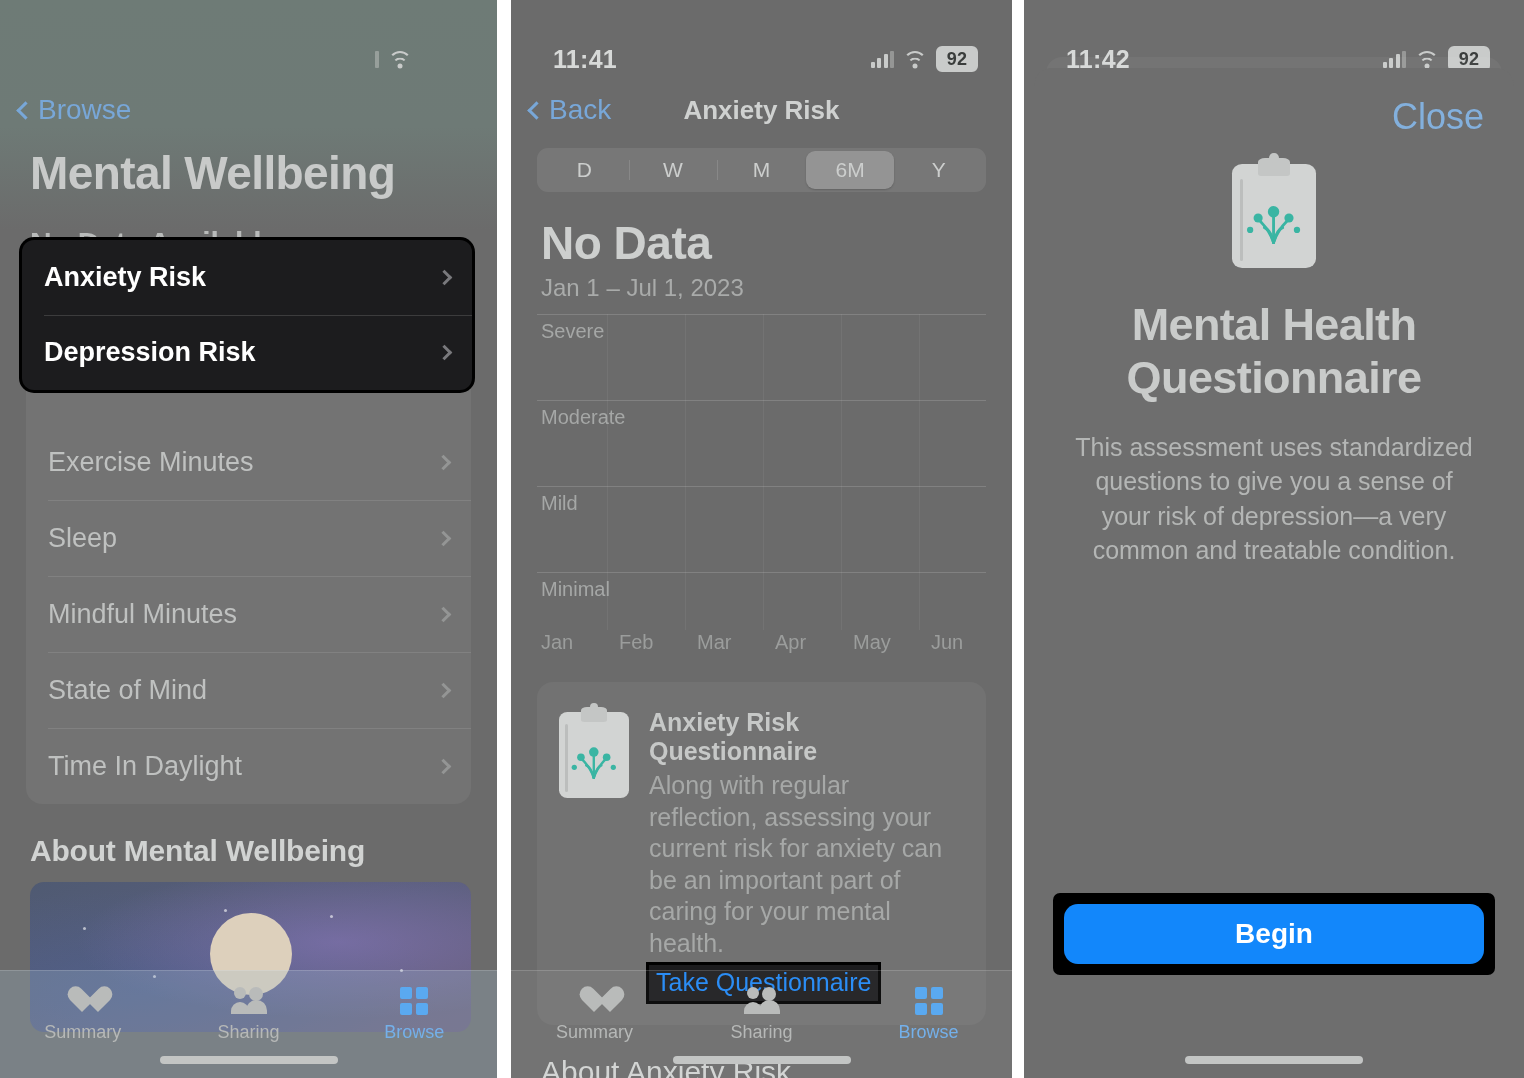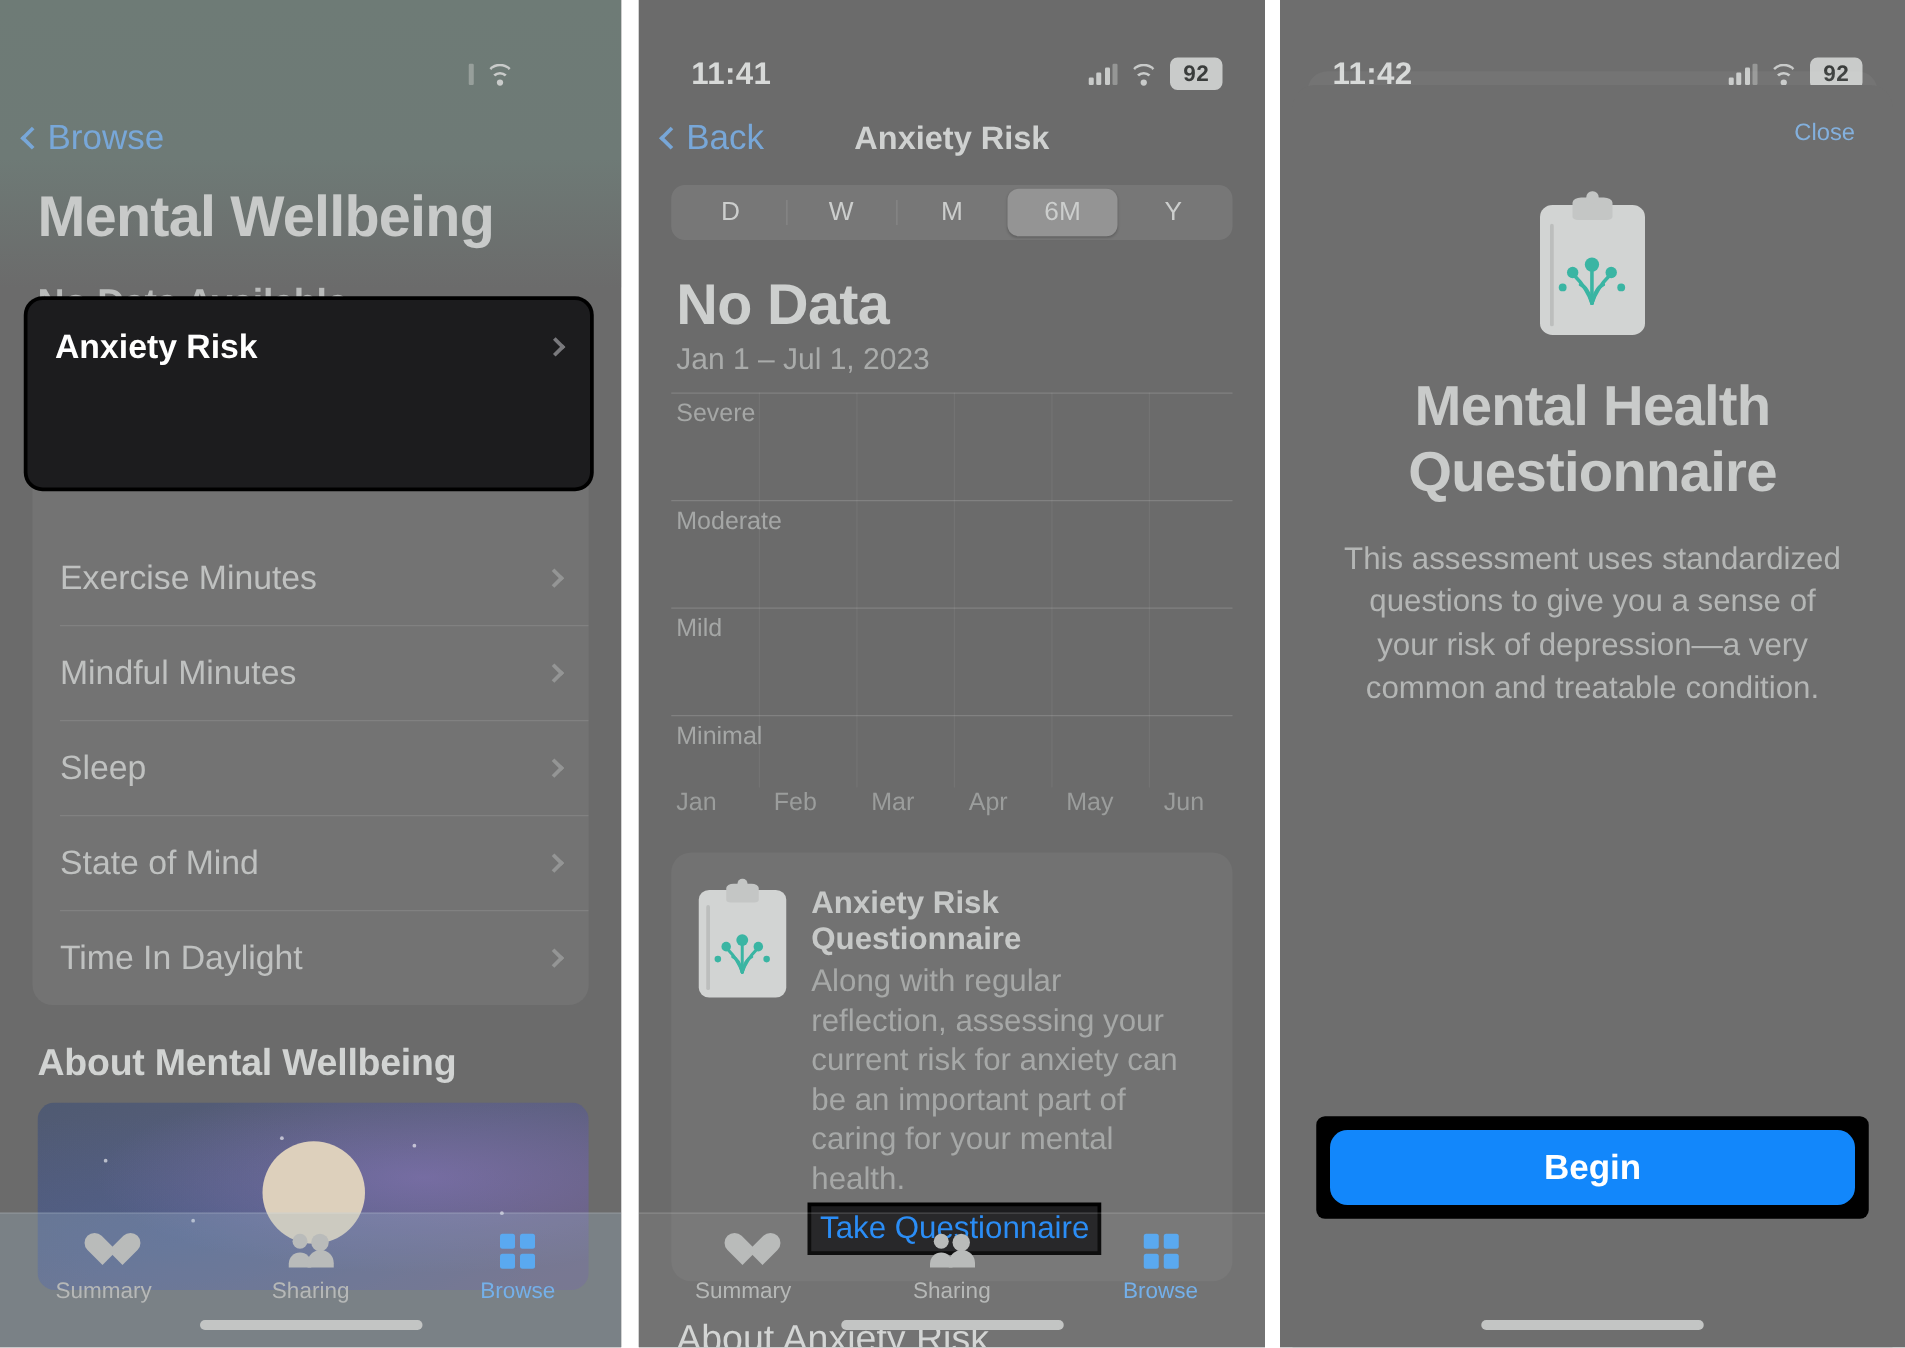--- a/index.html
+++ b/index.html
@@ -296,21 +296,21 @@
     background: rgba(255,255,255,.045);
     border-radius: 16px 16px 0 0;
   }
   .sheet {
     position: absolute; left: 10px; right: 10px; top: 68px; bottom: 0;
     background: #6e6e6e;
     border-radius: 18px 18px 0 0;
   }
   .close-btn {
     position: absolute; right: 30px; top: 28px;
-    font-size: 19px; color: #83b0dd;
+    font-size: 36px; color: #83b0dd;
   }
   .sheet-inner {
     position: absolute; left: 0; right: 0; top: 96px;
     display: flex; flex-direction: column; align-items: center;
     padding: 0 34px;
   }
   .big-clip { width: 84px; height: 104px; position: relative; margin-bottom: 30px; }
   .mh-title {
     font-size: 45px; font-weight: 700; color: #c9cbca;
     text-align: center; line-height: 1.18; letter-spacing: -.6px;
@@ -368,25 +368,25 @@
       <div class="p1-content">
         <div class="big-title">Mental Wellbeing</div>
         <div class="section-head">No Data Available</div>
 
         <div class="card" style="margin-top:14px;padding-top:150px;">
           <div class="row">
             <span class="label">Exercise Minutes</span>
             <span class="chev-r"></span>
           </div>
           <div class="row">
+            <span class="label">Sleep</span>
+            <span class="chev-r"></span>
+          </div>
+          <div class="row">
             <span class="label">Mindful Minutes</span>
-            <span class="chev-r"></span>
-          </div>
-          <div class="row">
-            <span class="label">Sleep</span>
             <span class="chev-r"></span>
           </div>
           <div class="row">
             <span class="label">State of Mind</span>
             <span class="chev-r"></span>
           </div>
           <div class="row">
             <span class="label">Time In Daylight</span>
             <span class="chev-r"></span>
           </div>
@@ -399,20 +399,24 @@
           <div class="star" style="left:28%;top:62%"></div>
           <div class="star" style="left:68%;top:22%"></div>
           <div class="star" style="left:84%;top:58%"></div>
           <div class="star" style="left:44%;top:18%"></div>
         </div>
       </div>
 
       <div class="hl-box">
         <div class="row">
           <span class="label">Anxiety Risk</span>
+          <span class="chev-r"></span>
+        </div>
+        <div class="row">
+          <span class="label">Depression Risk</span>
           <span class="chev-r"></span>
         </div>
       </div>
 
       <div class="tabbar glass">
         <div class="tab">
           <span class="heart"></span>
           <span class="tlabel">Summary</span>
         </div>
         <div class="tab">

